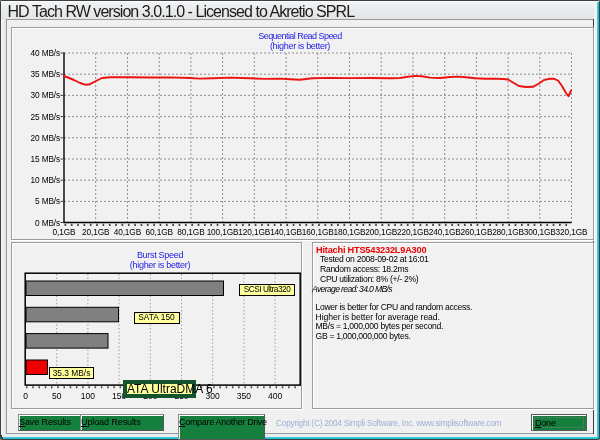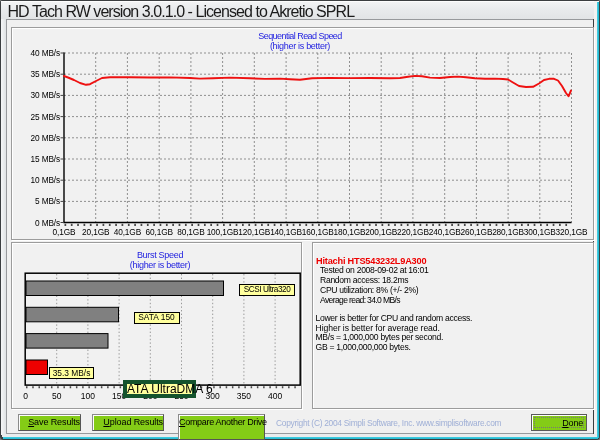--- a/index.html
+++ b/index.html
@@ -1,24 +1,24 @@
 <!DOCTYPE html>
 <html><head>
 <meta charset="utf-8">
 <style>
   html,body{margin:0;padding:0;width:600px;height:440px;overflow:hidden;
     font-family:"Liberation Sans",sans-serif;background:#7a7a7a;}
   .abs{position:absolute;}
   .panel{position:absolute;border:1px solid #9c9c9c;
     box-shadow:1px 1px 0 #ffffff, inset 1px 1px 0 #ffffff;background:#f1f1f1;}
-  .btn{position:absolute;background:#84cc16;border:1px solid #8a8a8a;
+  .btn{position:absolute;background:#15803d;border:1px solid #8a8a8a;
     border-bottom-color:#555555;border-right-color:#555555;
     box-shadow:inset 1px 1px 0 #fcfcfc;
-    font-size:9px;color:#000;text-align:right;line-height:15px;white-space:nowrap;letter-spacing:-0.1px;}
-  .line{position:absolute;font-size:8.6px;color:#000;white-space:nowrap;letter-spacing:-0.3px;margin-top:11px;}
+    font-size:9px;color:#000;text-align:left;line-height:15px;white-space:nowrap;letter-spacing:-0.1px;}
+  .line{position:absolute;font-size:8.6px;color:#000;white-space:nowrap;letter-spacing:-0.3px;}
   u{text-decoration:underline;text-underline-offset:1px;}
 </style>
 </head>
 <body>
 
 <div class="abs" style="left:0;top:0;width:600px;height:440px;background:#3b3e40;border-radius:3px 3px 4px 4px;"></div>
 <div class="abs" style="left:1px;top:1px;width:598px;height:18px;background:linear-gradient(#f3f4f5,#e8eaec 50%,#e2e4e6);"></div>
 <div class="abs" style="left:1px;top:1px;width:598px;height:1px;background:#fdfdfd;"></div>
 
 <div class="abs" style="left:1px;top:19px;width:5px;height:416px;background:linear-gradient(90deg,#f5f6f7,#dfe2e4);"></div>
@@ -163,26 +163,26 @@
 
 <div class="abs" style="left:239px;top:283.5px;width:54px;height:10.5px;background:#ffff9d;border:1px solid #000;font-size:8.2px;letter-spacing:-0.45px;line-height:10.5px;text-align:center;white-space:nowrap;">SCSI Ultra320</div>
 <div class="abs" style="left:133.5px;top:312.3px;width:44px;height:9.5px;background:#ffff9d;border:1px solid #000;font-size:8.4px;line-height:9.5px;text-align:center;white-space:nowrap;">SATA 150</div>
 <div class="abs" style="left:123px;top:338.5px;width:65px;height:10px;background:#ffff9d;border:4px solid #14532d;font-size:12px;line-height:10px;text-align:center;white-space:nowrap;margin-top:41px;">ATA UltraDMA 6</div>
 <div class="abs" style="left:49px;top:366.5px;width:43px;height:10.5px;background:#ffff9d;border:1px solid #000;font-size:8.4px;line-height:10.5px;text-align:center;white-space:nowrap;">35.3 MB/s</div>
 
 <div class="line" style="left:316px;top:245.3px;color:#ee0000;font-weight:bold;font-size:9.2px;letter-spacing:-0.2px;">Hitachi HTS543232L9A300</div>
 <div class="line" style="left:320px;top:254.3px;">Tested on 2008-09-02 at 16:01</div>
 <div class="line" style="left:320px;top:264px;">Random access: 18.2ms</div>
 <div class="line" style="left:320px;top:273.5px;">CPU utilization: 8% (+/- 2%)</div>
-<div class="line" style="left:320px;top:284px;letter-spacing:-0.65px;">Average read: 34.0 MB/s</div>
+<div class="line" style="left:312px;top:284px;letter-spacing:-0.65px;font-style:italic;">Average read: 34.0 MB/s</div>
 <div class="line" style="left:315.5px;top:302px;">Lower is better for CPU and random access.</div>
 <div class="line" style="left:315.5px;top:311.6px;letter-spacing:-0.05px;">Higher is better for average read.</div>
 <div class="line" style="left:315.5px;top:321px;">MB/s = 1,000,000 bytes per second.</div>
 <div class="line" style="left:315.5px;top:330.5px;">GB = 1,000,000,000 bytes.</div>
 
 <div class="btn" style="left:18px;top:414px;width:63px;height:17px;box-sizing:border-box;"><u>S</u>ave Results</div>
-<div class="btn" style="left:92px;top:414px;width:72px;height:17px;box-sizing:border-box;"><u>U</u>pload Results</div>
+<div class="btn" style="left:80px;top:414px;width:84px;height:17px;box-sizing:border-box;"><u>U</u>pload Results</div>
 <div class="btn" style="left:178px;top:414px;width:86.5px;height:26px;box-sizing:border-box;letter-spacing:-0.3px;"><u>C</u>ompare Another Drive</div>
 <div class="btn" style="left:531px;top:413.5px;width:56px;height:17.5px;box-sizing:border-box;border:1px solid #5a5a5a;">
   <div style="position:absolute;left:2px;top:2px;right:2px;bottom:2px;border:1px dotted #777;line-height:11px;font-size:9px;letter-spacing:-0.2px;"><u>D</u>one</div>
 </div>
 
 <div class="abs" style="left:276px;top:418.2px;font-size:8.4px;color:#9fafd6;white-space:nowrap;letter-spacing:-0.28px;">Copyright (C) 2004 Simpli Software, Inc. www.simplisoftware.com</div>
 
 </body></html>

